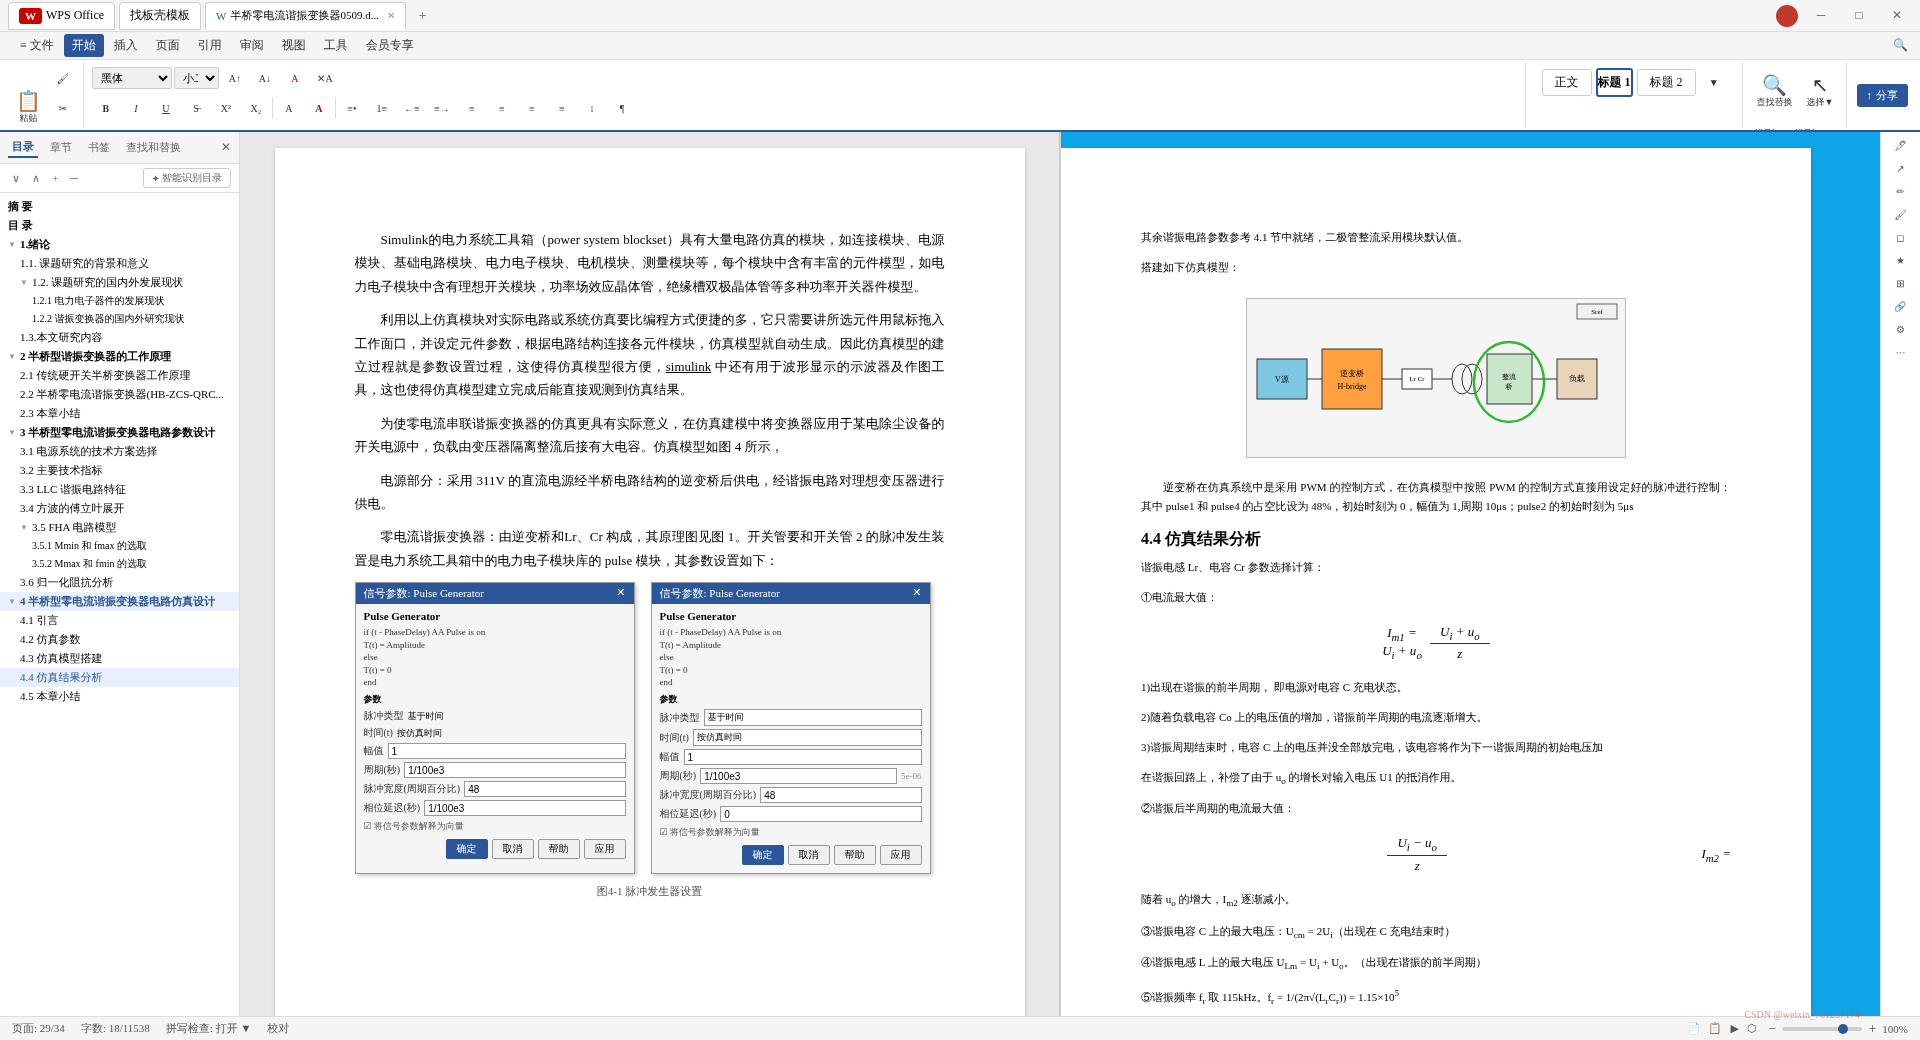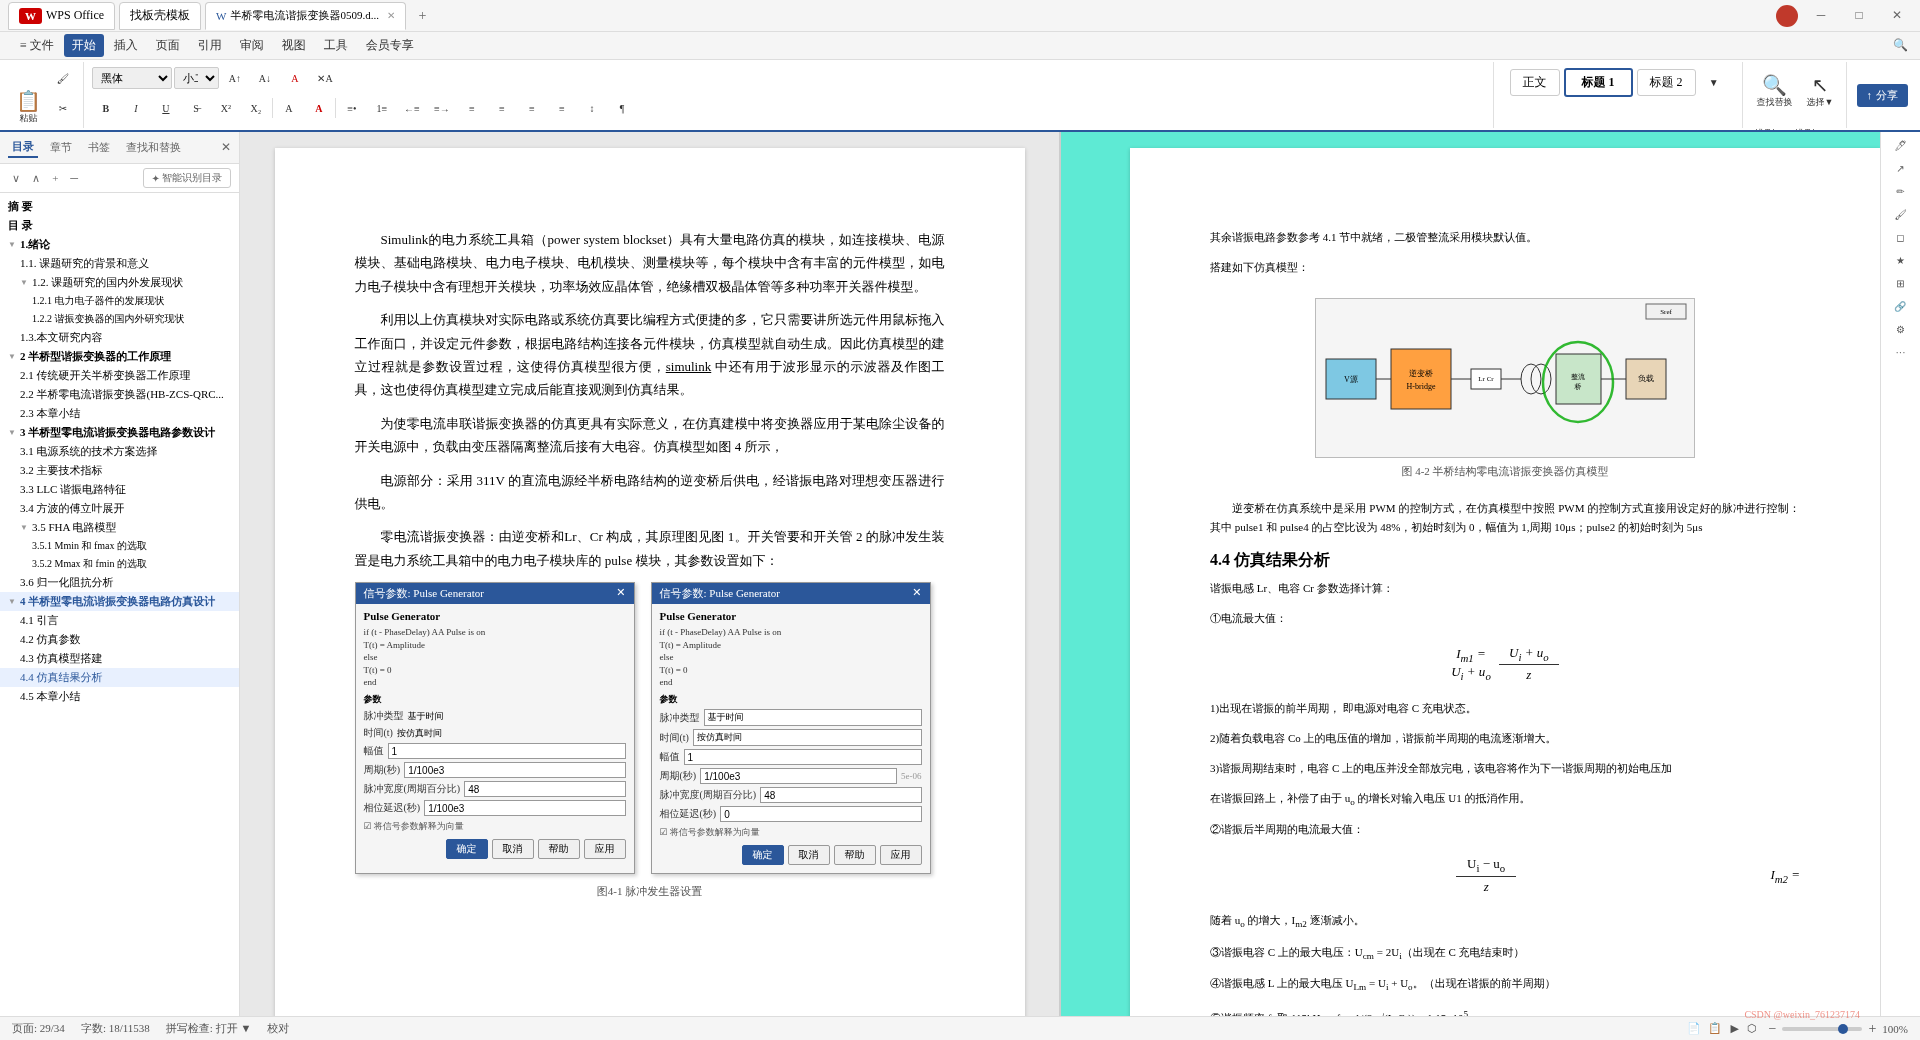--- a/index.html
+++ b/index.html
@@ -40,21 +40,21 @@
     .ribbon-row { display: flex; align-items: center; gap: 2px; }
     .r-btn { display: flex; flex-direction: column; align-items: center; justify-content: center; padding: 2px 4px; cursor: pointer; border-radius: 3px; font-size: 10px; color: #333; min-width: 28px; min-height: 28px; }
     .r-btn .icon { font-size: 16px; line-height: 1; }
     .r-btn-label { font-size: 9px; margin-top: 1px; white-space: nowrap; }
     .r-btn-large { flex-direction: column; min-height: 56px; padding: 4px 6px; }
     .r-btn-large .icon { font-size: 20px; }
     
     
     .style-box { display: flex; align-items: center; gap: 4px; padding: 4px 8px; }
     .style-normal { padding: 4px 12px; border: 1px solid #ccc; border-radius: 3px; font-size: 12px; cursor: pointer; }
-    .style-h1 { padding: 4px 16px; border: 2px solid #2b579a; border-radius: 3px; font-size: 12px; font-weight: bold; cursor: pointer; }
+    .style-h1 { padding: 4px 0; border: 2px solid #2b579a; border-radius: 3px; font-size: 12px; font-weight: bold; cursor: pointer; }
     .style-h2 { padding: 4px 12px; border: 1px solid #ccc; border-radius: 3px; font-size: 12px; cursor: pointer; }
     
     
     .right-tools { margin-left: auto; display: flex; align-items: center; gap: 4px; padding: 0 8px; }
     .share-btn { background: #2b579a; color: #fff; border-radius: 3px; padding: 4px 10px; font-size: 11px; cursor: pointer; display: flex; align-items: center; gap: 4px; }
     .font-select { border: 1px solid #ccc; border-radius: 2px; padding: 1px 4px; font-size: 11px; width: 80px; height: 22px; }
     .size-select { border: 1px solid #ccc; border-radius: 2px; padding: 1px 4px; font-size: 11px; width: 45px; height: 22px; }
     .tb-bold { font-weight: bold; }
     .tb-italic { font-style: italic; }
     .tb-underline { text-decoration: underline; }
@@ -119,21 +119,21 @@
       font-size: 11px; color: #555;
     }
     .status-item { cursor: pointer; }
     .status-right { margin-left: auto; display: flex; align-items: center; gap: 12px; }
     .zoom-bar { display: flex; align-items: center; gap: 6px; }
     .zoom-slider { width: 80px; height: 4px; background: #ccc; border-radius: 2px; position: relative; cursor: pointer; }
     .zoom-thumb { position: absolute; width: 10px; height: 10px; background: #2b579a; border-radius: 50%; top: -3px; left: 70%; }
 
     .main-split { display: flex; flex: 1; overflow: hidden; }
     .left-doc { flex: 1; overflow-y: auto; background: #e8e8e8; display: flex; flex-direction: column; align-items: center; padding: 16px 0; }
-    .right-doc { flex: 1; overflow-y: auto; background: #5eead4; display: flex; flex-direction: column; align-items: flex-end; padding: 16px 0; border-left: 2px solid #ccc; }
+    .right-doc { flex: 1; overflow-y: auto; background: #0ea5e9; display: flex; flex-direction: column; align-items: flex-start; padding: 16px 0; border-left: 2px solid #ccc; }
     .formula-numbered { display: flex; justify-content: center; align-items: center; position: relative; margin: 16px 0; }
     
     .h4-title { font-size: 16px; font-weight: bold; margin: 12px 0 8px 0; }
     
     .small-text { font-size: 11px; }
     .underline-link { text-decoration: underline; cursor: pointer; }
   </style>
 </head>
 <body>
 
@@ -596,21 +596,20 @@
               <text x="330" y="82" text-anchor="middle" font-size="8">负载</text>
 
               <ellipse cx="262" cy="83" rx="35" ry="40" fill="none" stroke="#00aa00" stroke-width="2.5" opacity="0.8"></ellipse>
 
               <rect x="330" y="5" width="40" height="15" fill="#f0f0f0" stroke="#666" stroke-width="1"></rect>
               <text x="350" y="15" text-anchor="middle" font-size="7">Sref</text>
 
               <line x1="60" y1="80" x2="75" y2="80" stroke="#333" stroke-width="1"></line>
             </svg>
           </div>
-          <div class="doc-img-caption">图 4-2 半桥结构零电流谐振变换器仿真模型</div>
         </div>
 
         <div class="doc-text small-text">
           <span class="indent">逆变桥在仿真系统中是采用 PWM 的控制方式，在仿真模型中按照 PWM 的控制方式直接用设定好的脉冲进行控制：其中 pulse1 和 pulse4 的占空比设为 48%，初始时刻为 0，幅值为 1,周期 10μs；pulse2 的初始时刻为 5μs</span>
         </div>
 
         <div class="h4-title">4.4 仿真结果分析</div>
 
         <div class="doc-text small-text">
           谐振电感 Lr、电容 Cr 参数选择计算：
@@ -634,21 +633,21 @@
 
         <div class="doc-text small-text">1)出现在谐振的前半周期，  即电源对电容 C 充电状态。</div>
         <div class="doc-text small-text">2)随着负载电容 Co 上的电压值的增加，谐振前半周期的电流逐渐增大。</div>
         <div class="doc-text small-text">3)谐振周期结束时，电容 C 上的电压并没全部放完电，该电容将作为下一谐振周期的初始电压加</div>
         <div class="doc-text small-text">在谐振回路上，补偿了由于 u<sub>o</sub> 的增长对输入电压 U1 的抵消作用。</div>
 
         <div class="doc-text small-text">②谐振后半周期的电流最大值：</div>
 
         <div class="formula-numbered">
           <div style="display:flex;flex-direction:column;align-items:center;margin:0 auto;">
-            <div style="font-size:13px;border-bottom:1px solid #333;padding-bottom:2px;min-width:60px;text-align:center;">U<sub>i</sub> − u<sub>o</sub></div>
+            <div style="font-style:italic;font-size:13px;border-bottom:1px solid #333;padding-bottom:2px;min-width:60px;text-align:center;">U<sub>i</sub> − u<sub>o</sub></div>
             <div style="font-style:italic;font-size:13px;padding-top:2px;text-align:center;">z</div>
           </div>
           <span style="font-style:italic;font-size:13px;margin-left:8px;">I<sub>m2</sub> = </span>
         </div>
 
         <div class="doc-text small-text">随着 u<sub>o</sub> 的增大，I<sub>m2</sub> 逐渐减小。</div>
         <div class="doc-text small-text">③谐振电容 C 上的最大电压：U<sub>cm</sub> = 2U<sub>i</sub>（出现在 C 充电结束时）</div>
         <div class="doc-text small-text">④谐振电感 L 上的最大电压 U<sub>Lm</sub> = U<sub>i</sub> + U<sub>o</sub>。（出现在谐振的前半周期）</div>
         <div class="doc-text small-text">⑤谐振频率 f<sub>r</sub> 取 115kHz。f<sub>r</sub> = 1/(2π√(L<sub>r</sub>C<sub>r</sub>)) = 1.15×10<sup>5</sup></div>
 

